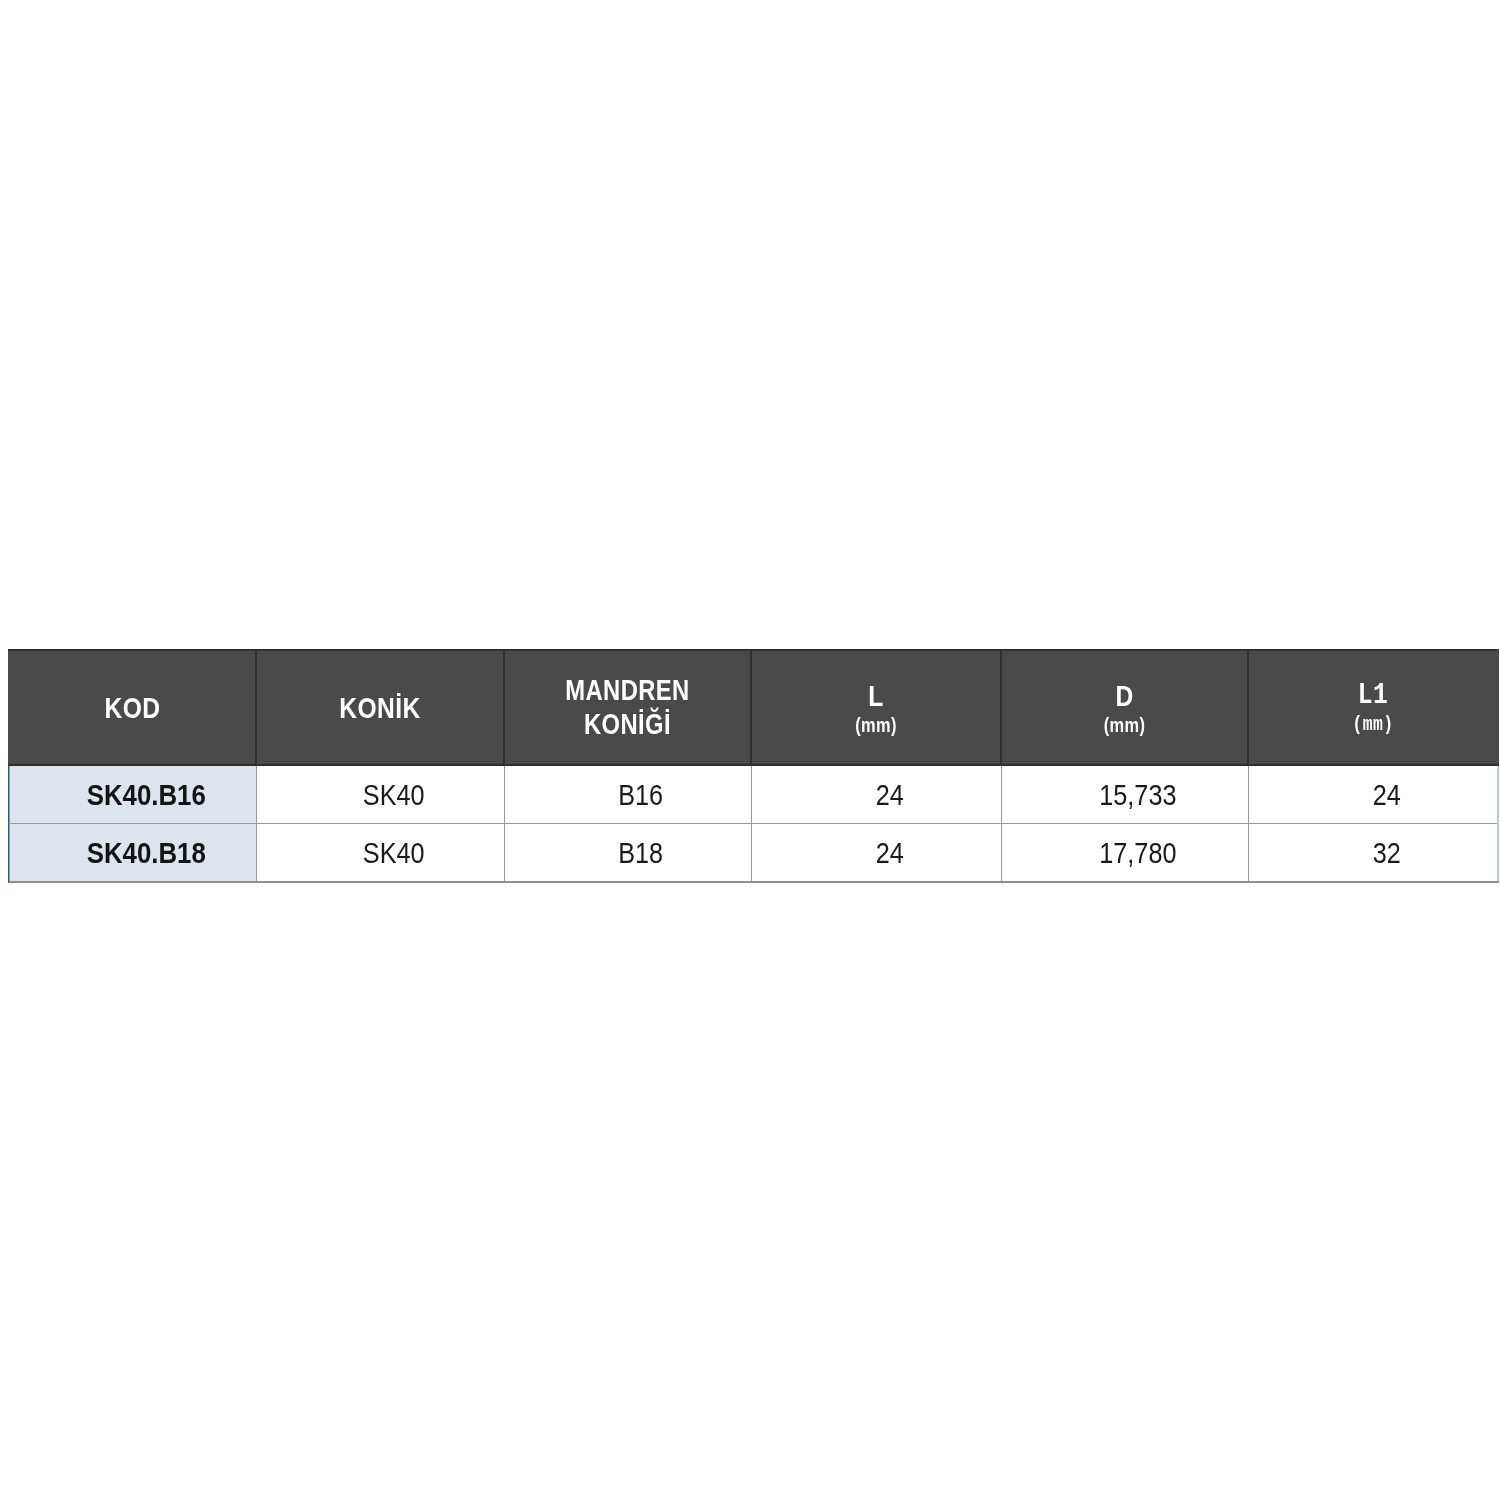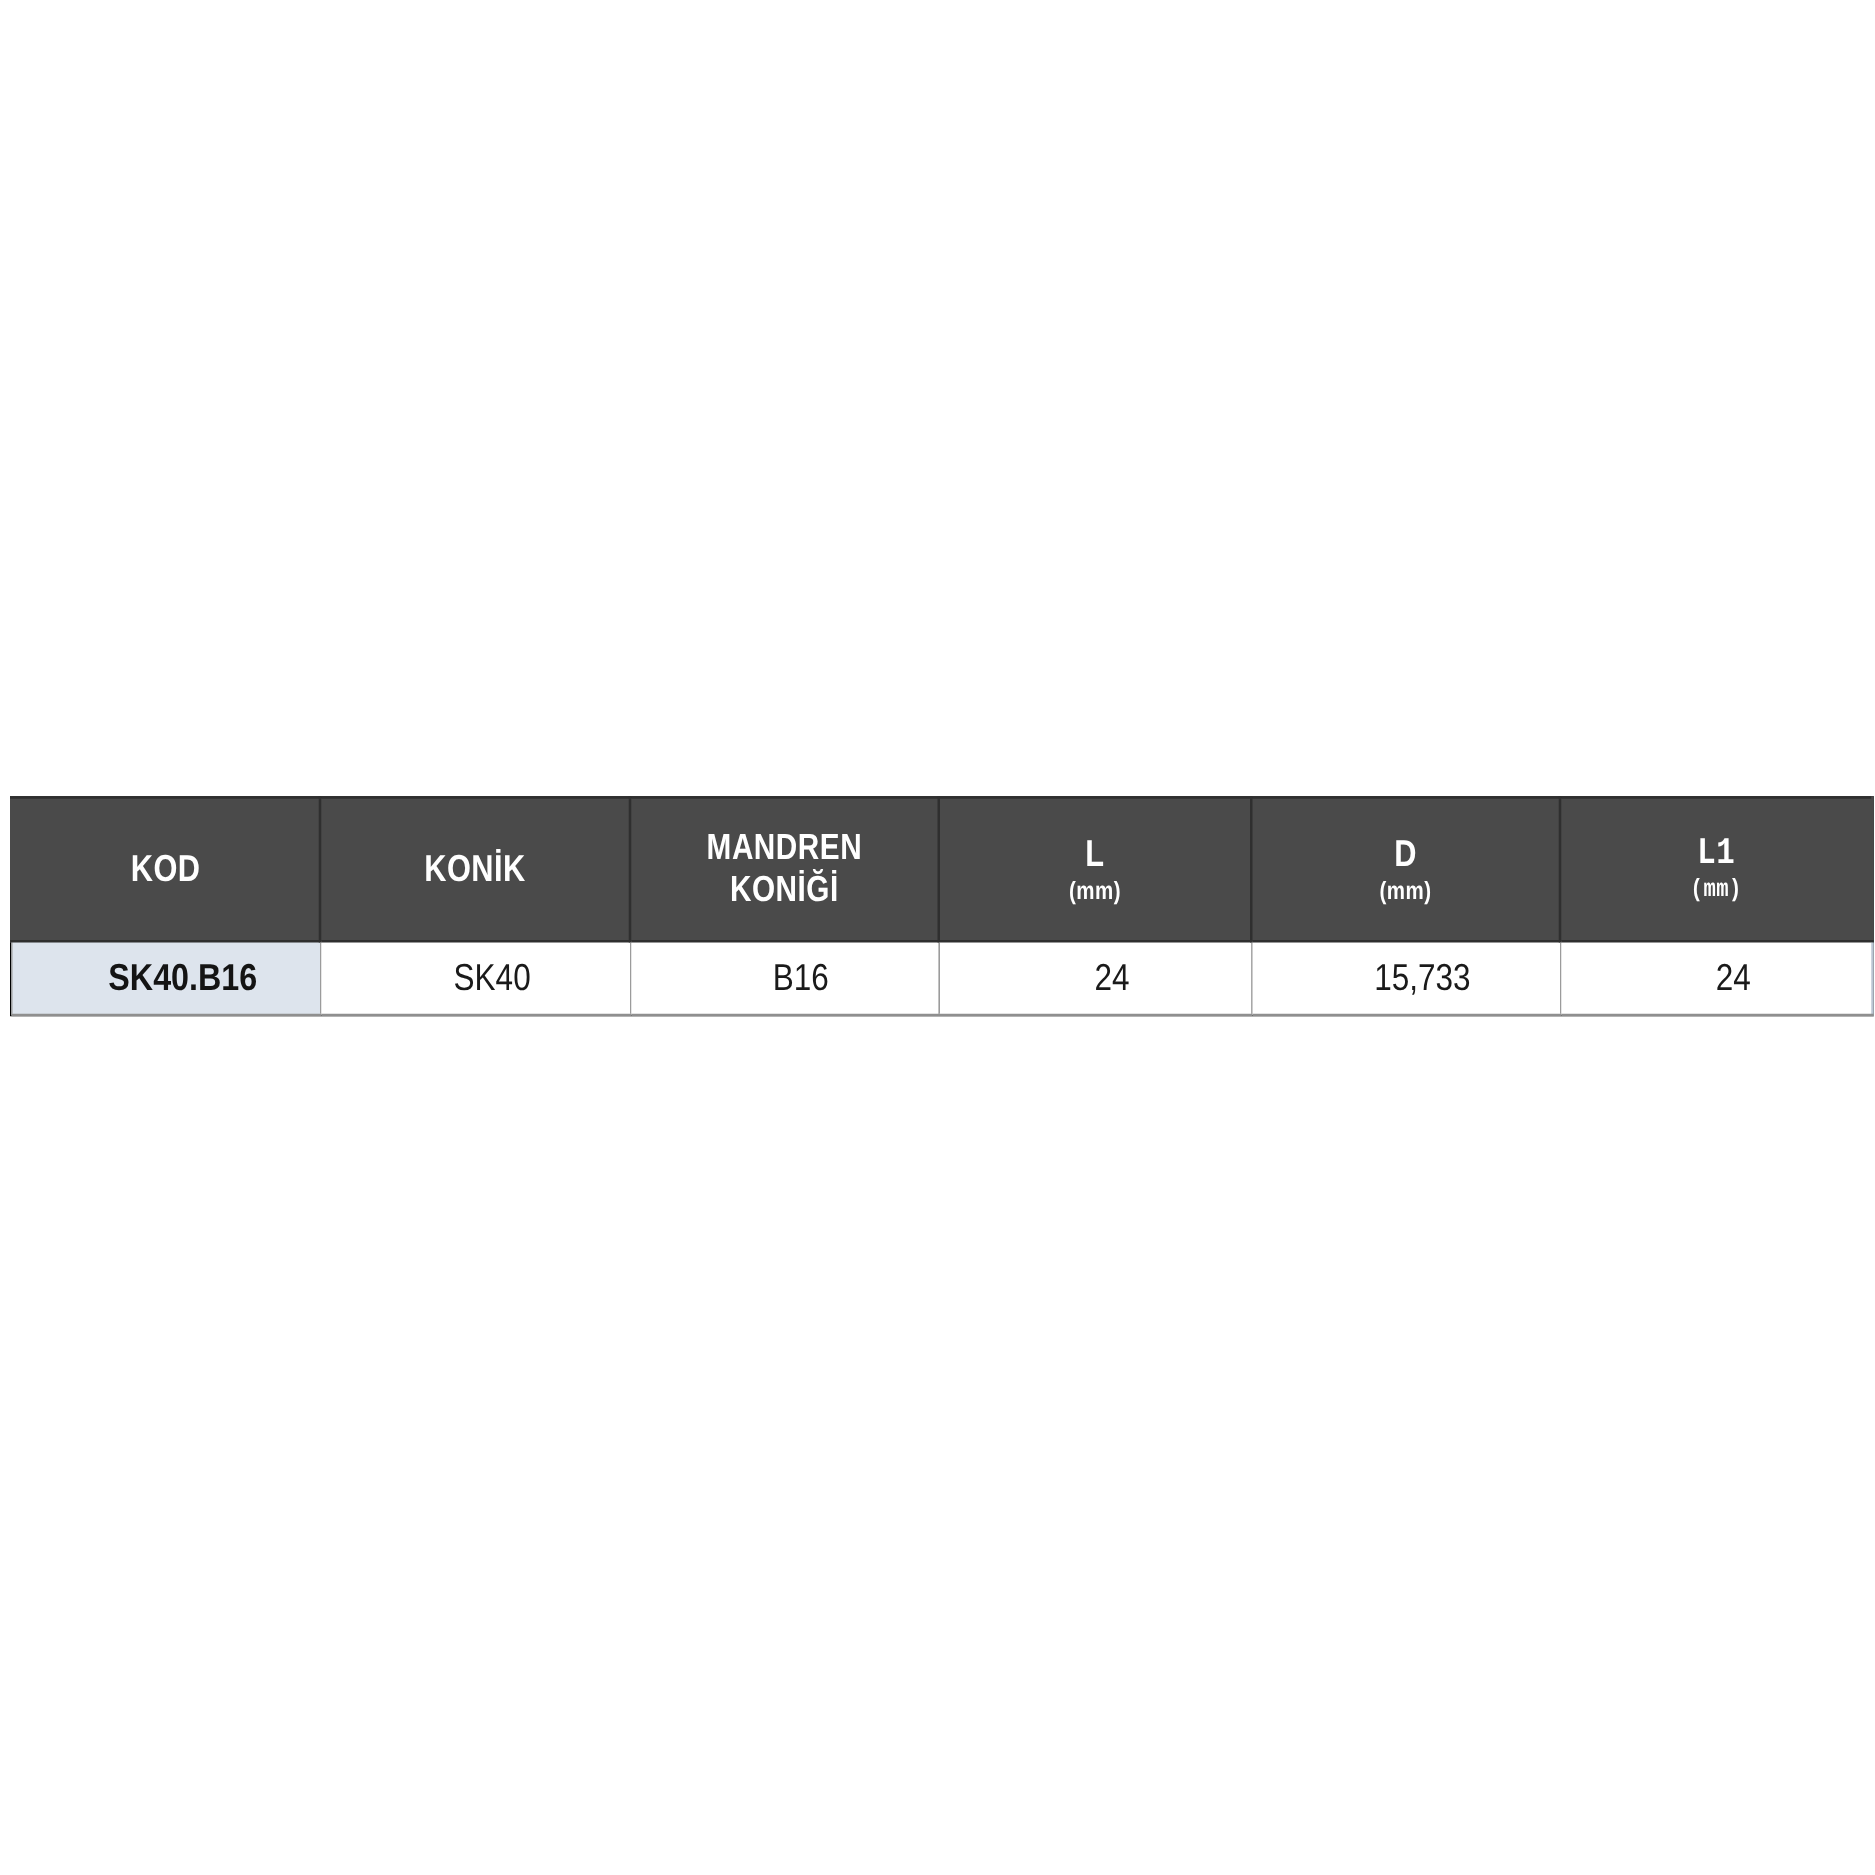--- a/index.html
+++ b/index.html
@@ -20,21 +20,22 @@
     position: absolute;
     left: 8px;
     top: 637px;
     width: 1489px;
   }
 
   table.spec-table {
     border-collapse: collapse;
     table-layout: fixed;
     width: 1489px;
-    background: #000000;
+    background: #0369a1;
+    margin-top: 12px;
   }
 
   
   col.c-kod    { width: 247px; }
   col.c-konik  { width: 248px; }
   col.c-mand   { width: 247px; }
   col.c-l      { width: 250px; }
   col.c-d      { width: 247px; }
   col.c-l1     { width: 250px; }
 
@@ -143,15 +144,23 @@
     </thead>
     <tbody>
       <tr>
         <td class="kod-cell"><span class="cellv">SK40.B16</span></td>
         <td><span class="cellv">SK40</span></td>
         <td><span class="cellv">B16</span></td>
         <td><span class="cellv">24</span></td>
         <td><span class="cellv">15,733</span></td>
         <td><span class="cellv">24</span></td>
       </tr>
+      <tr>
+        <td class="kod-cell"><span class="cellv">SK40.B18</span></td>
+        <td><span class="cellv">SK40</span></td>
+        <td><span class="cellv">B18</span></td>
+        <td><span class="cellv">24</span></td>
+        <td><span class="cellv">17,780</span></td>
+        <td><span class="cellv">32</span></td>
+      </tr>
     </tbody>
   </table>
 </div>
 
 </body></html>

